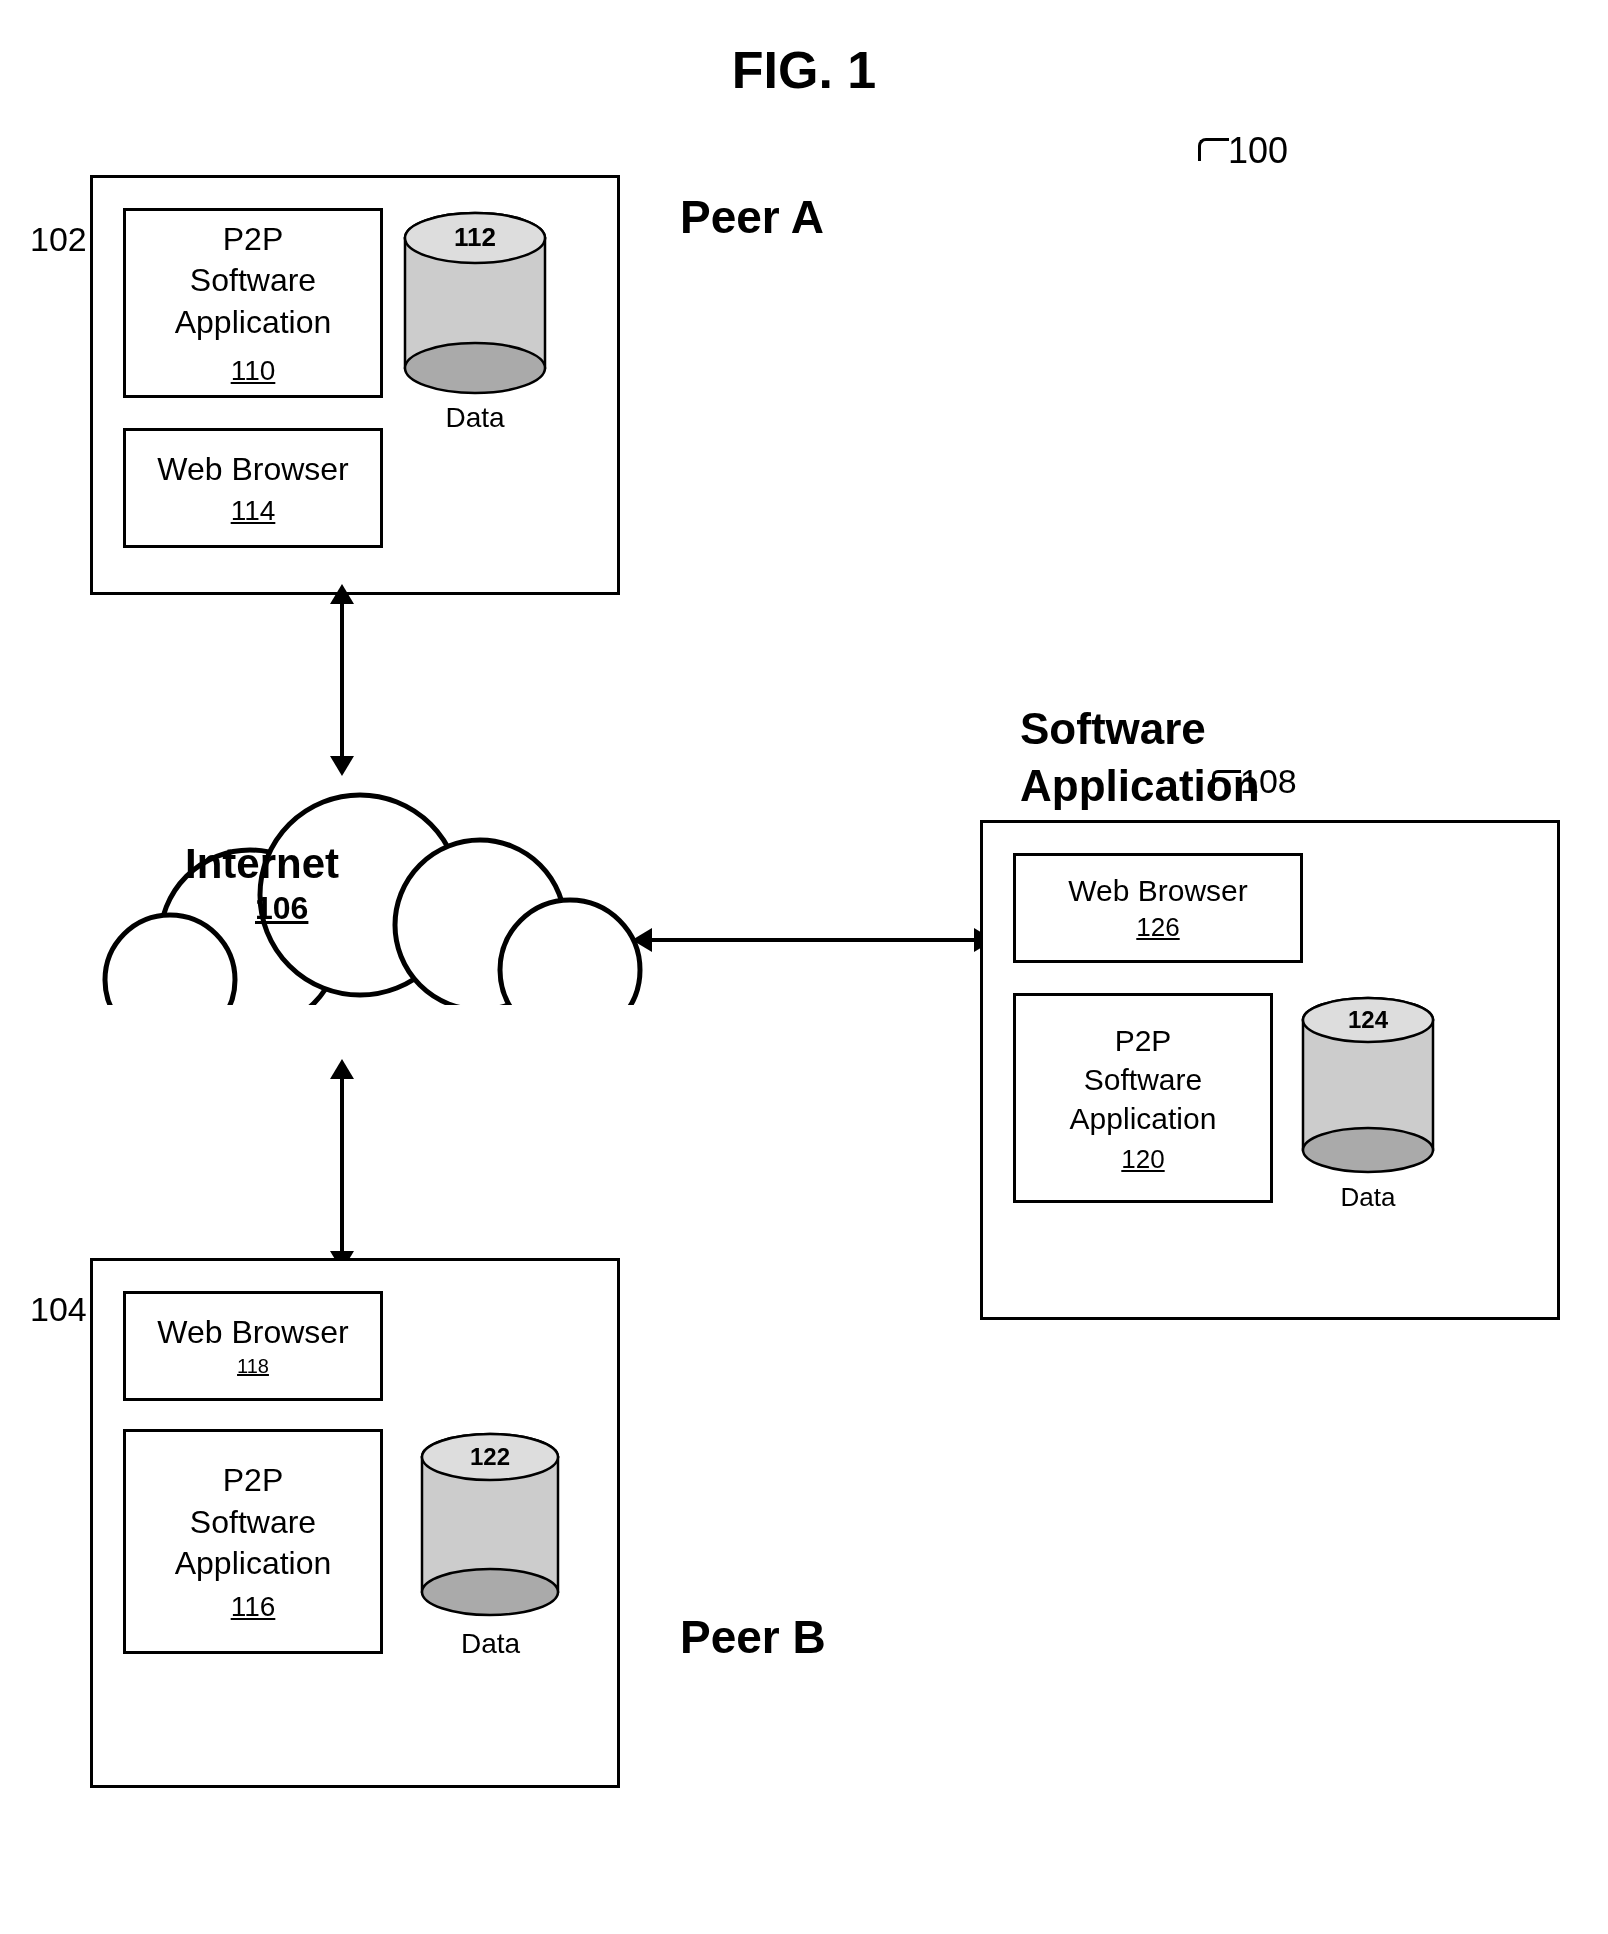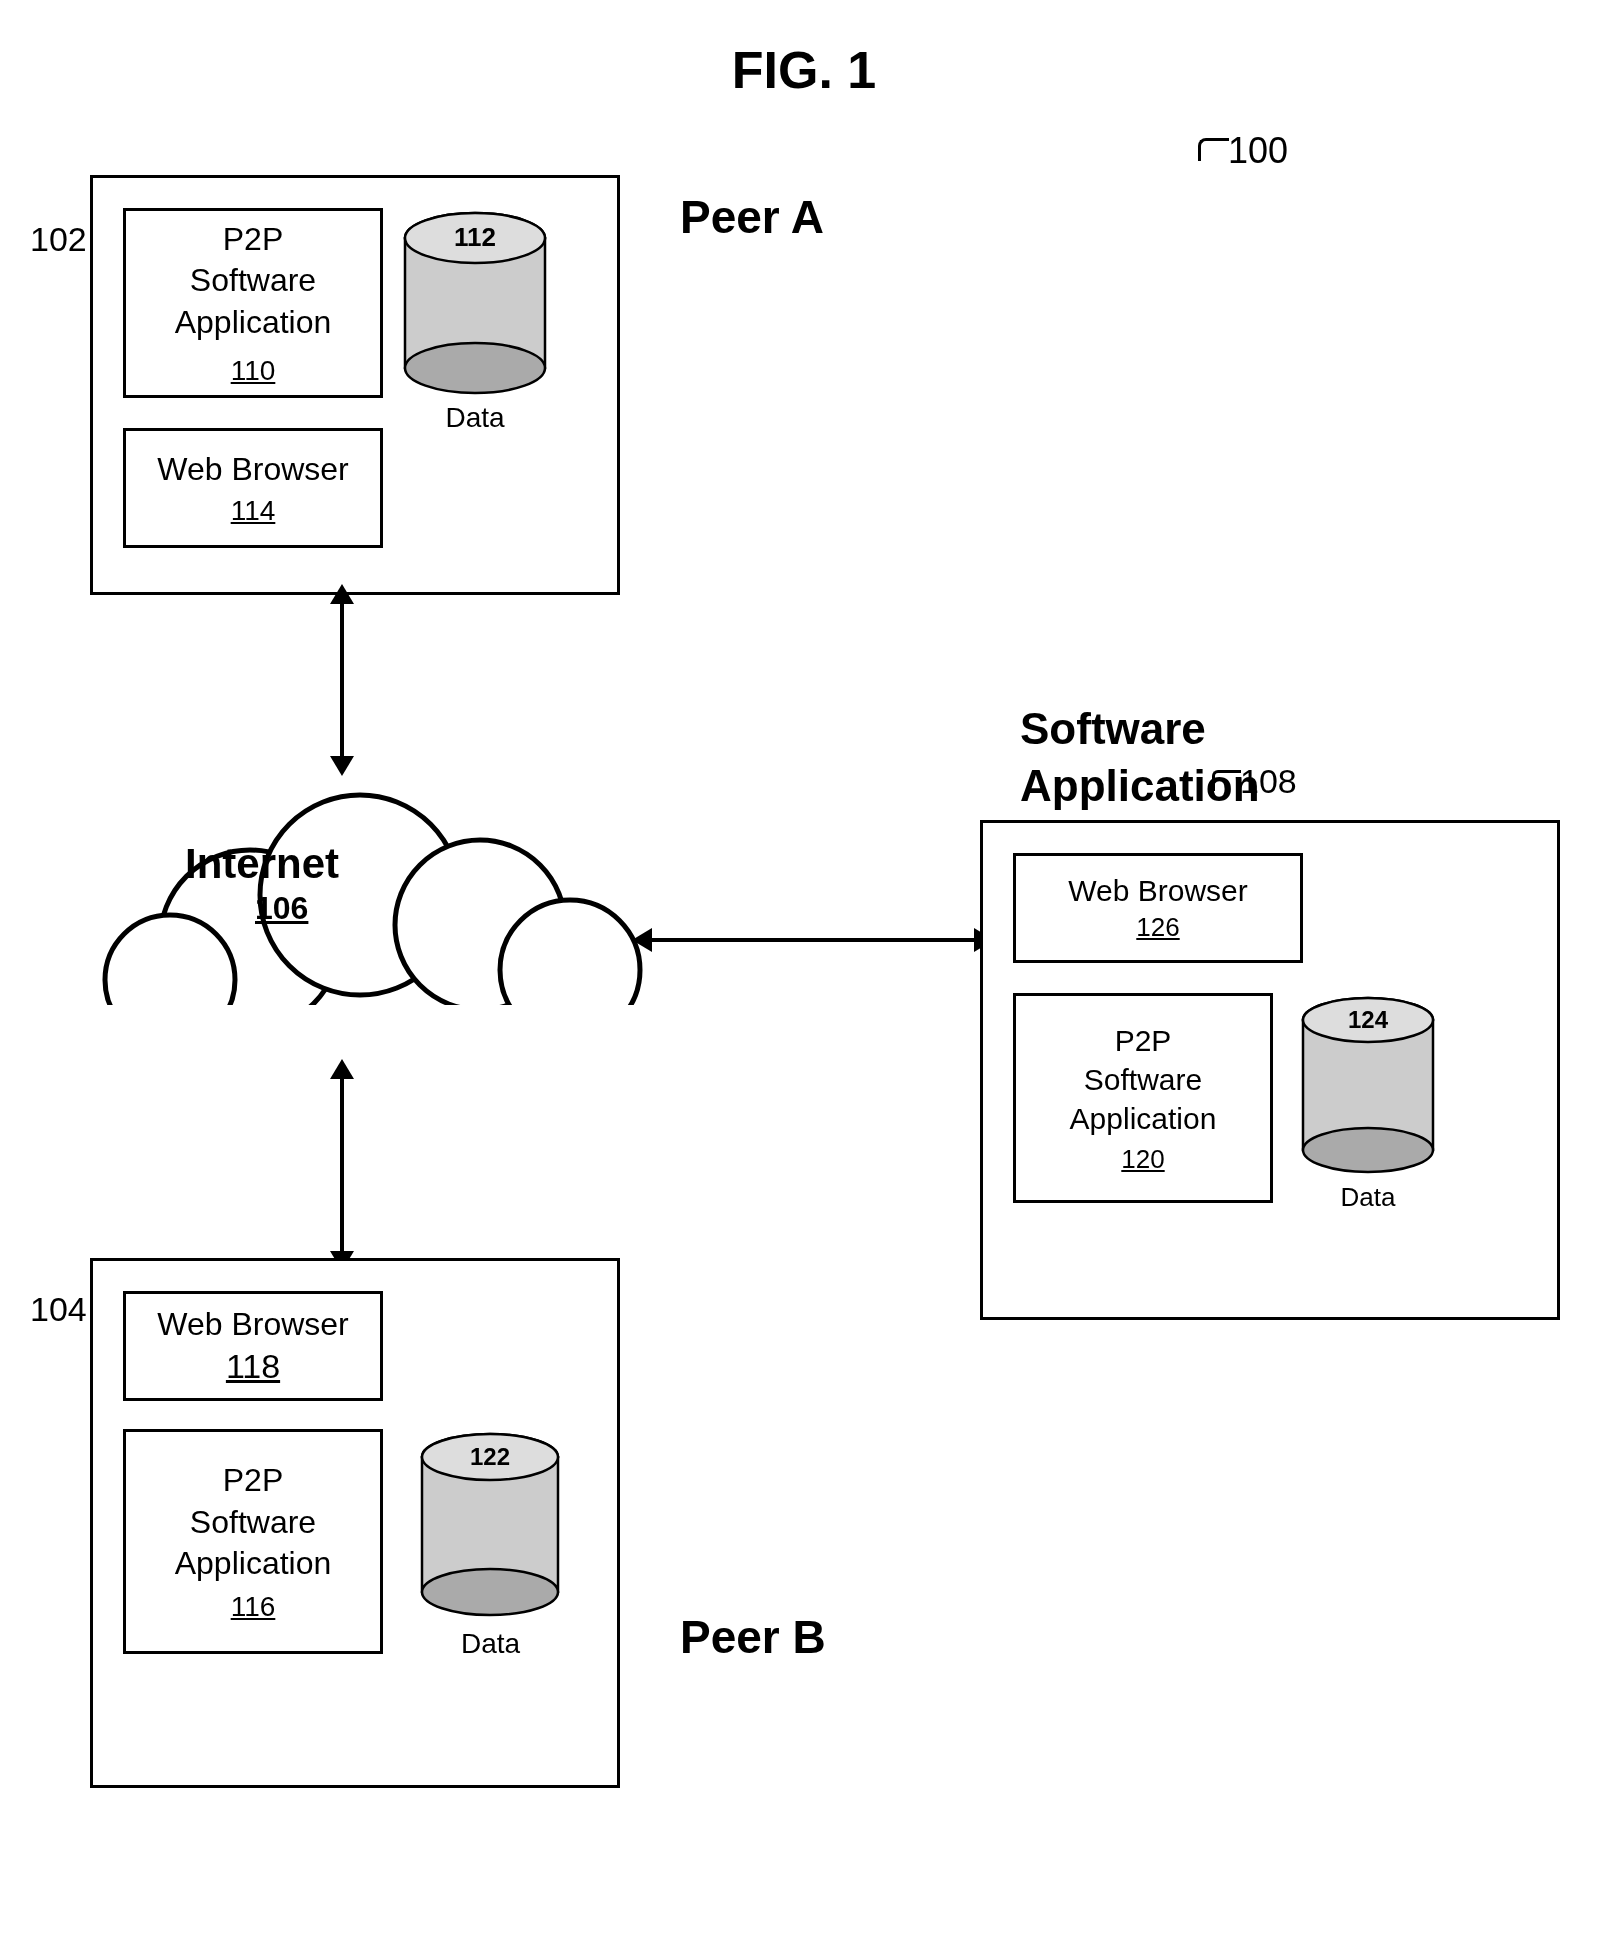--- a/index.html
+++ b/index.html
@@ -379,21 +379,21 @@
 <div class="arrow-cloud-b"></div>
 
 <div class="arrow-cloud-sd"></div>
 
 <div class="ref-104">104</div>
 
 <div class="peer-b-box">
 
   <div style="position:absolute; top:30px; left:30px; width:260px; height:110px; border:3px solid #000; display:flex; flex-direction:column; align-items:center; justify-content:center; text-align:center;">
     <span style="font-size:32px;">Web Browser</span>
-    <span style="font-size:34px; text-decoration:underline; margin-top:4px;">118</span>
+    <span style="font-size:20px; text-decoration:underline; margin-top:4px;">118</span>
   </div>
 
   <div style="position:absolute; top:168px; left:30px; width:260px; height:225px; border:3px solid #000; display:flex; flex-direction:column; align-items:center; justify-content:center; text-align:center;">
     <span style="font-size:32px; line-height:1.3;">P2P<br>Software<br>Application</span>
     <span style="font-size:28px; text-decoration:underline; margin-top:6px;">116</span>
   </div>
 
   <div style="position:absolute; top:168px; left:320px;">
     <svg class="cylinder" width="155" height="195" viewBox="0 0 155 195">
       <ellipse cx="77" cy="28" rx="68" ry="23" fill="#bbb" stroke="#000" stroke-width="2.5"></ellipse>

